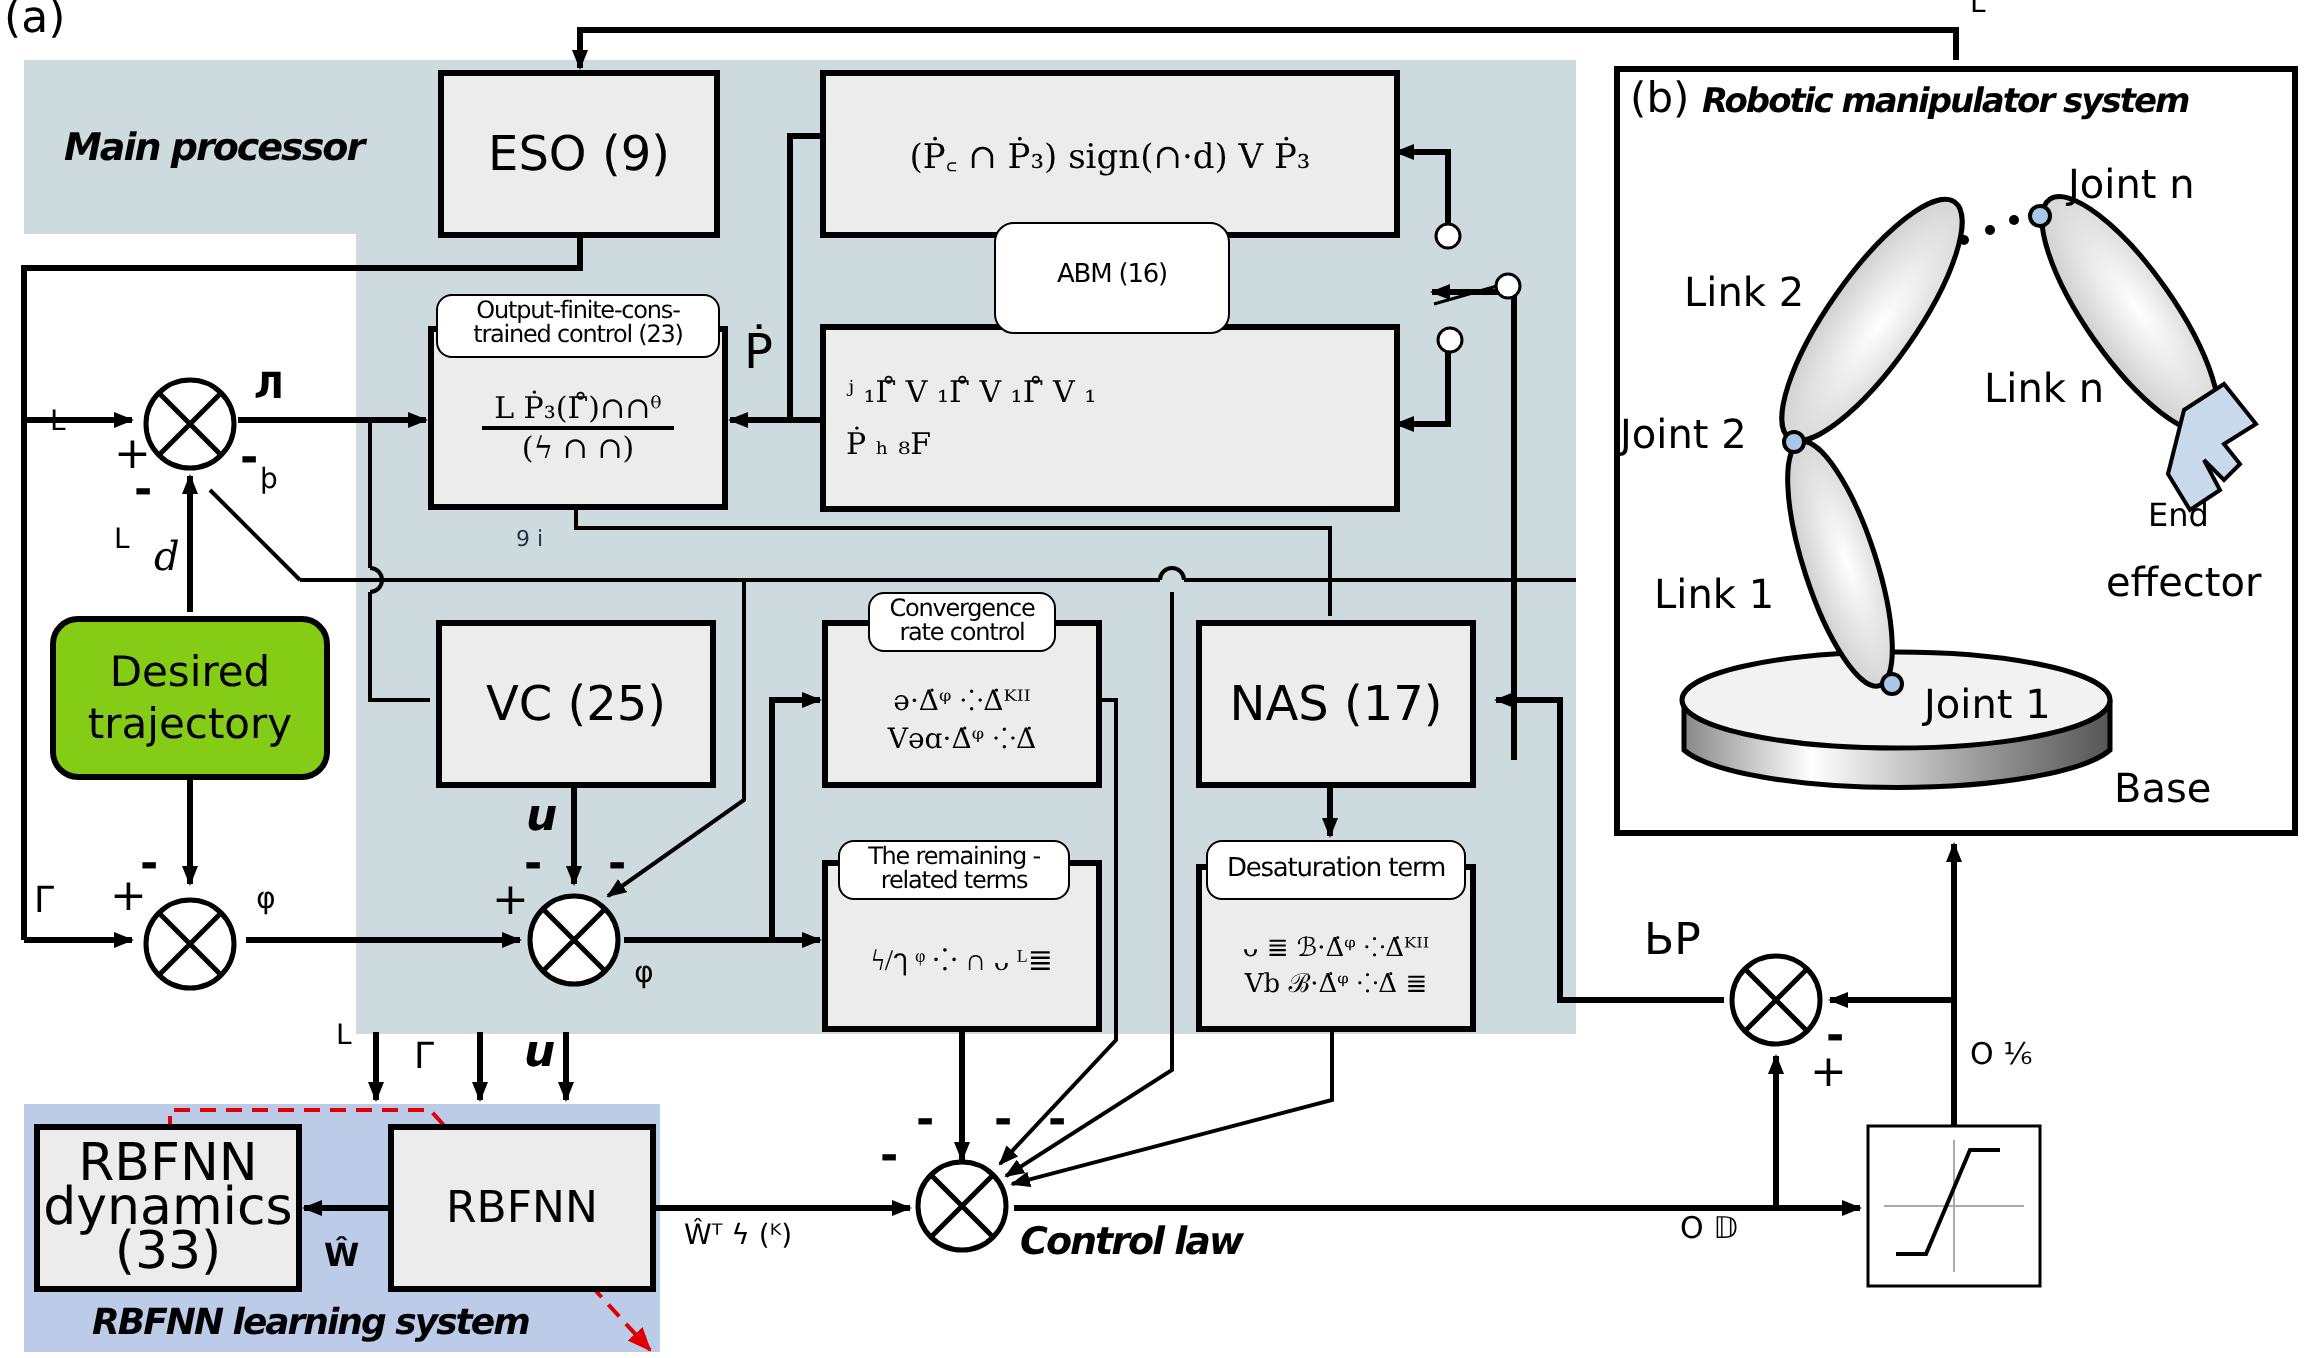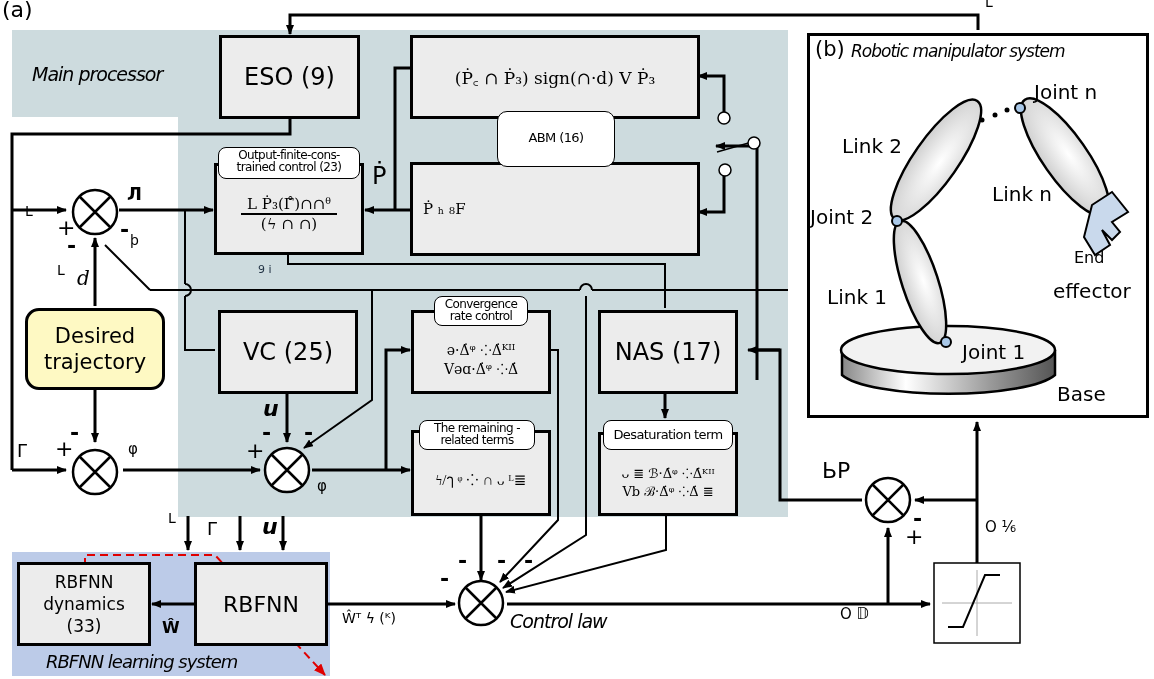--- a/index.html
+++ b/index.html
@@ -8,21 +8,21 @@
   .abs { position:absolute; }
   .region-main { background:#cddbde; }
   .region-rbf { background:#bccbe8; }
   .box { position:absolute; background:#ececec; border:3px solid #000; box-sizing:border-box;
          display:flex; align-items:center; justify-content:center; text-align:center; }
   .box.big { font-size:24px; }
   .tag { position:absolute; background:#fff; border:1.5px solid #000; border-radius:8px;
          font-size:12px; line-height:12px; text-align:center; padding:1px 3px; box-sizing:border-box; letter-spacing:-0.6px; }
   .formula { position:absolute; font-family:"DejaVu Serif", serif; font-size:17px; white-space:nowrap; }
   .lbl { position:absolute; white-space:nowrap; }
-  .ital-bold { font-style:italic; font-weight:normal; letter-spacing:-1px; }
+  .ital-bold { font-style:italic; font-weight:bold; letter-spacing:-1px; }
   svg.wires { position:absolute; left:0; top:0; }
 </style>
 </head>
 <body>
 
 <div class="abs region-main" style="left:12px;top:30px;width:776px;height:87px;"></div>
 <div class="abs region-main" style="left:178px;top:117px;width:610px;height:400px;"></div>
 <div class="abs region-rbf" style="left:12px;top:552px;width:318px;height:124px;"></div>
 
 <svg class="wires" width="1154" height="679">
@@ -134,20 +134,21 @@
 <div class="lbl" style="left:2px;top:-3px;font-size:22px;">(a)</div>
 <div class="lbl ital-bold" style="left:32px;top:63px;font-size:19px;">Main processor</div>
 
 <div class="box big" style="left:219px;top:35px;width:141px;height:84px;">
   <span>ESO (9)</span>
 </div>
 <div class="box" style="left:410px;top:35px;width:290px;height:84px;">
   <span class="formula" style="position:static;">(Ṗ꜀ ∩ Ṗ₃) sign(∩·d) V Ṗ₃</span>
 </div>
 <div class="box" style="left:410px;top:162px;width:290px;height:94px;flex-direction:column;align-items:flex-start;padding-left:10px;font-family:'DejaVu Serif',serif;font-size:15px;line-height:26px;">
+  <span>ʲ ₁Γ̊ V ₁Γ̊ V ₁Γ̊ V ₁</span>
   <span>Ṗ ₕ ₈F</span>
 </div>
 <div class="tag" style="left:497px;top:111px;width:118px;height:56px;font-size:13px;line-height:50px;border-radius:10px;">
   <span>ABM (16)</span>
 </div>
 
 <div class="box" style="left:214px;top:163px;width:150px;height:92px;flex-direction:column;font-family:'DejaVu Serif',serif;font-size:15px;">
   <span style="border-bottom:2px solid #000;padding:0 6px;margin-top:10px;">L Ṗ₃(Γ̊)∩∩ᶿ</span>
   <span>(ϟ ∩ ∩)</span>
 </div>
@@ -171,25 +172,25 @@
 <div class="box big" style="left:598px;top:310px;width:140px;height:84px;">
   <span>NAS (17)</span>
 </div>
 
 <div class="box" style="left:598px;top:432px;width:140px;height:84px;flex-direction:column;font-family:'DejaVu Serif',serif;font-size:13px;padding-top:16px;">
   <span>ᴗ ≣ ℬ·Δ̇ᵠ ⁘Δ̇ᴷᴵᴵ</span>
   <span>Vb ℬ·Δ̇ᵠ ⁘Δ̇ ≣</span>
 </div>
 <div class="tag" style="left:603px;top:420px;width:130px;height:30px;font-size:13px;line-height:26px;">Desaturation term</div>
 
-<div class="box" style="left:25px;top:308px;width:140px;height:82px;background:#fef9c3;border-radius:14px;font-size:21px;line-height:26px;padding:0 10px;">
+<div class="box" style="left:25px;top:308px;width:140px;height:82px;background:#84cc16;border-radius:14px;font-size:21px;line-height:26px;padding:0 10px;">
   <span>Desired trajectory</span>
 </div>
 
-<div class="box" style="left:17px;top:562px;width:134px;height:84px;font-size:17px;line-height:22px;padding:0 8px;">
+<div class="box" style="left:17px;top:562px;width:134px;height:84px;font-size:26px;line-height:22px;padding:0 8px;">
   <span>RBFNN dynamics (33)</span>
 </div>
 <div class="box big" style="left:194px;top:562px;width:134px;height:84px;font-size:22px;">
   <span>RBFNN</span>
 </div>
 <div class="lbl ital-bold" style="left:46px;top:651px;font-size:18px;">RBFNN learning system</div>
 <div class="lbl" style="left:162px;top:618px;font-size:16px;font-weight:bold;">Ŵ</div>
 <div class="lbl" style="left:342px;top:610px;font-size:14px;">Ŵᵀ ϟ (ᴷ)</div>
 
 <div class="lbl ital-bold" style="left:510px;top:610px;font-size:19px;">Control law</div>

